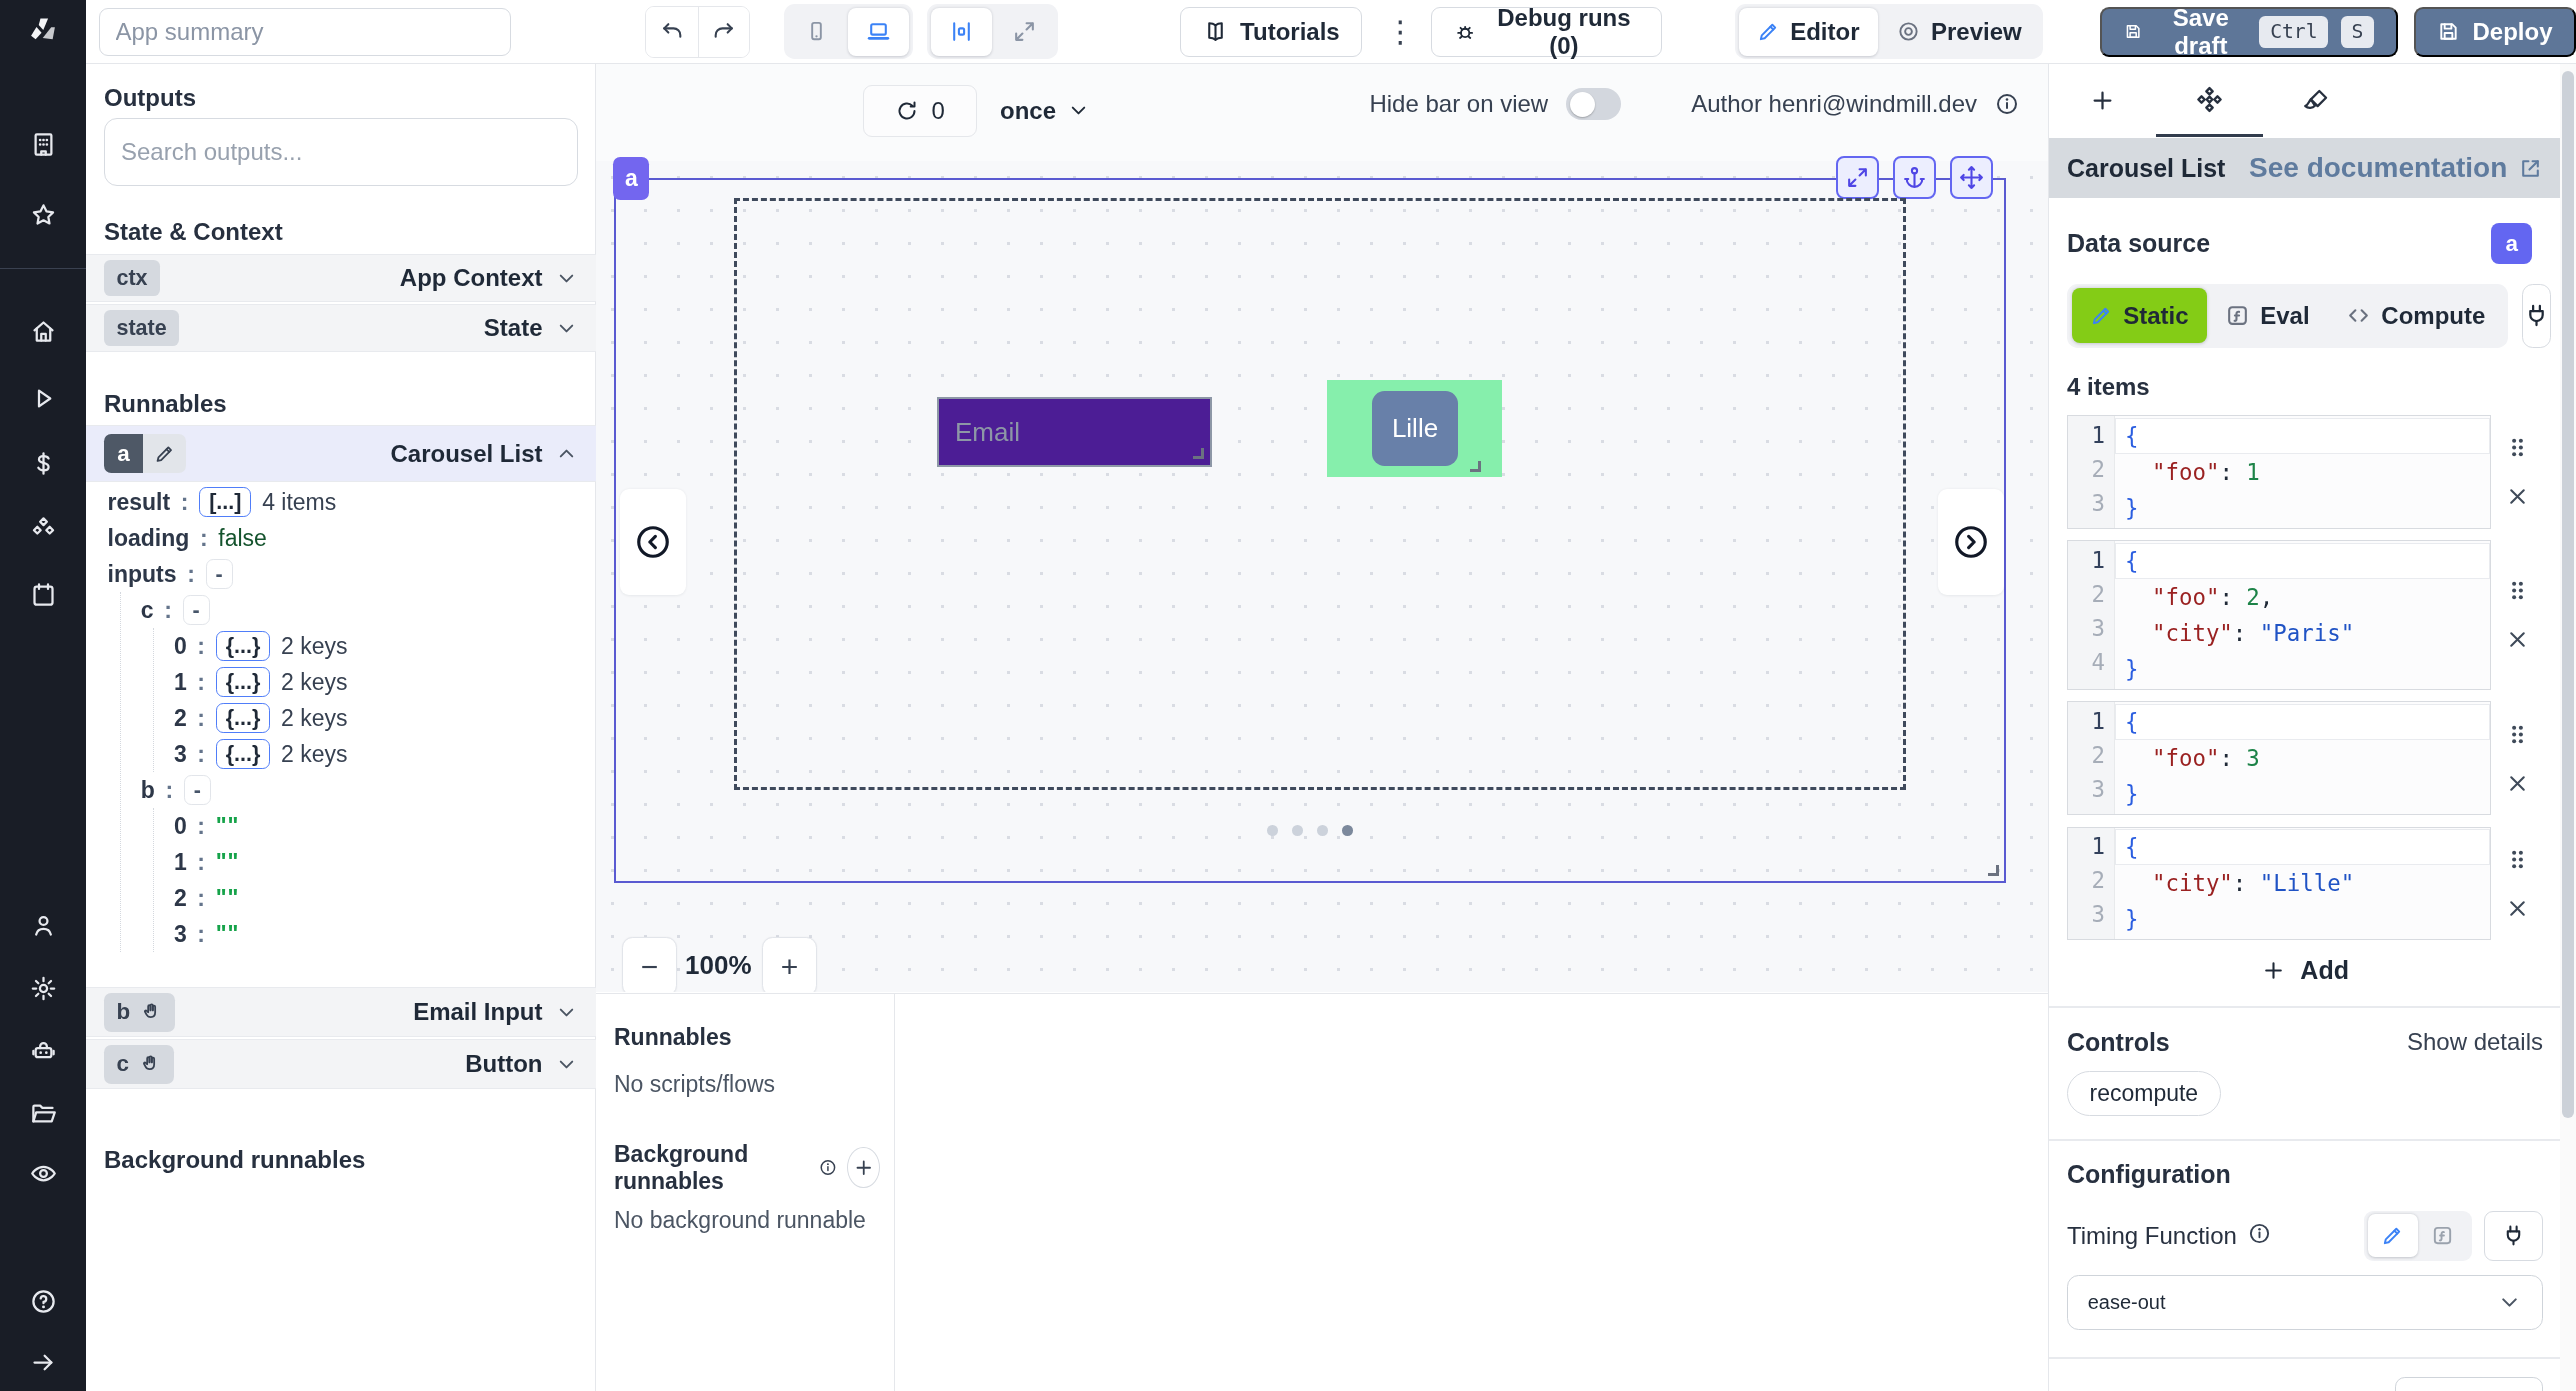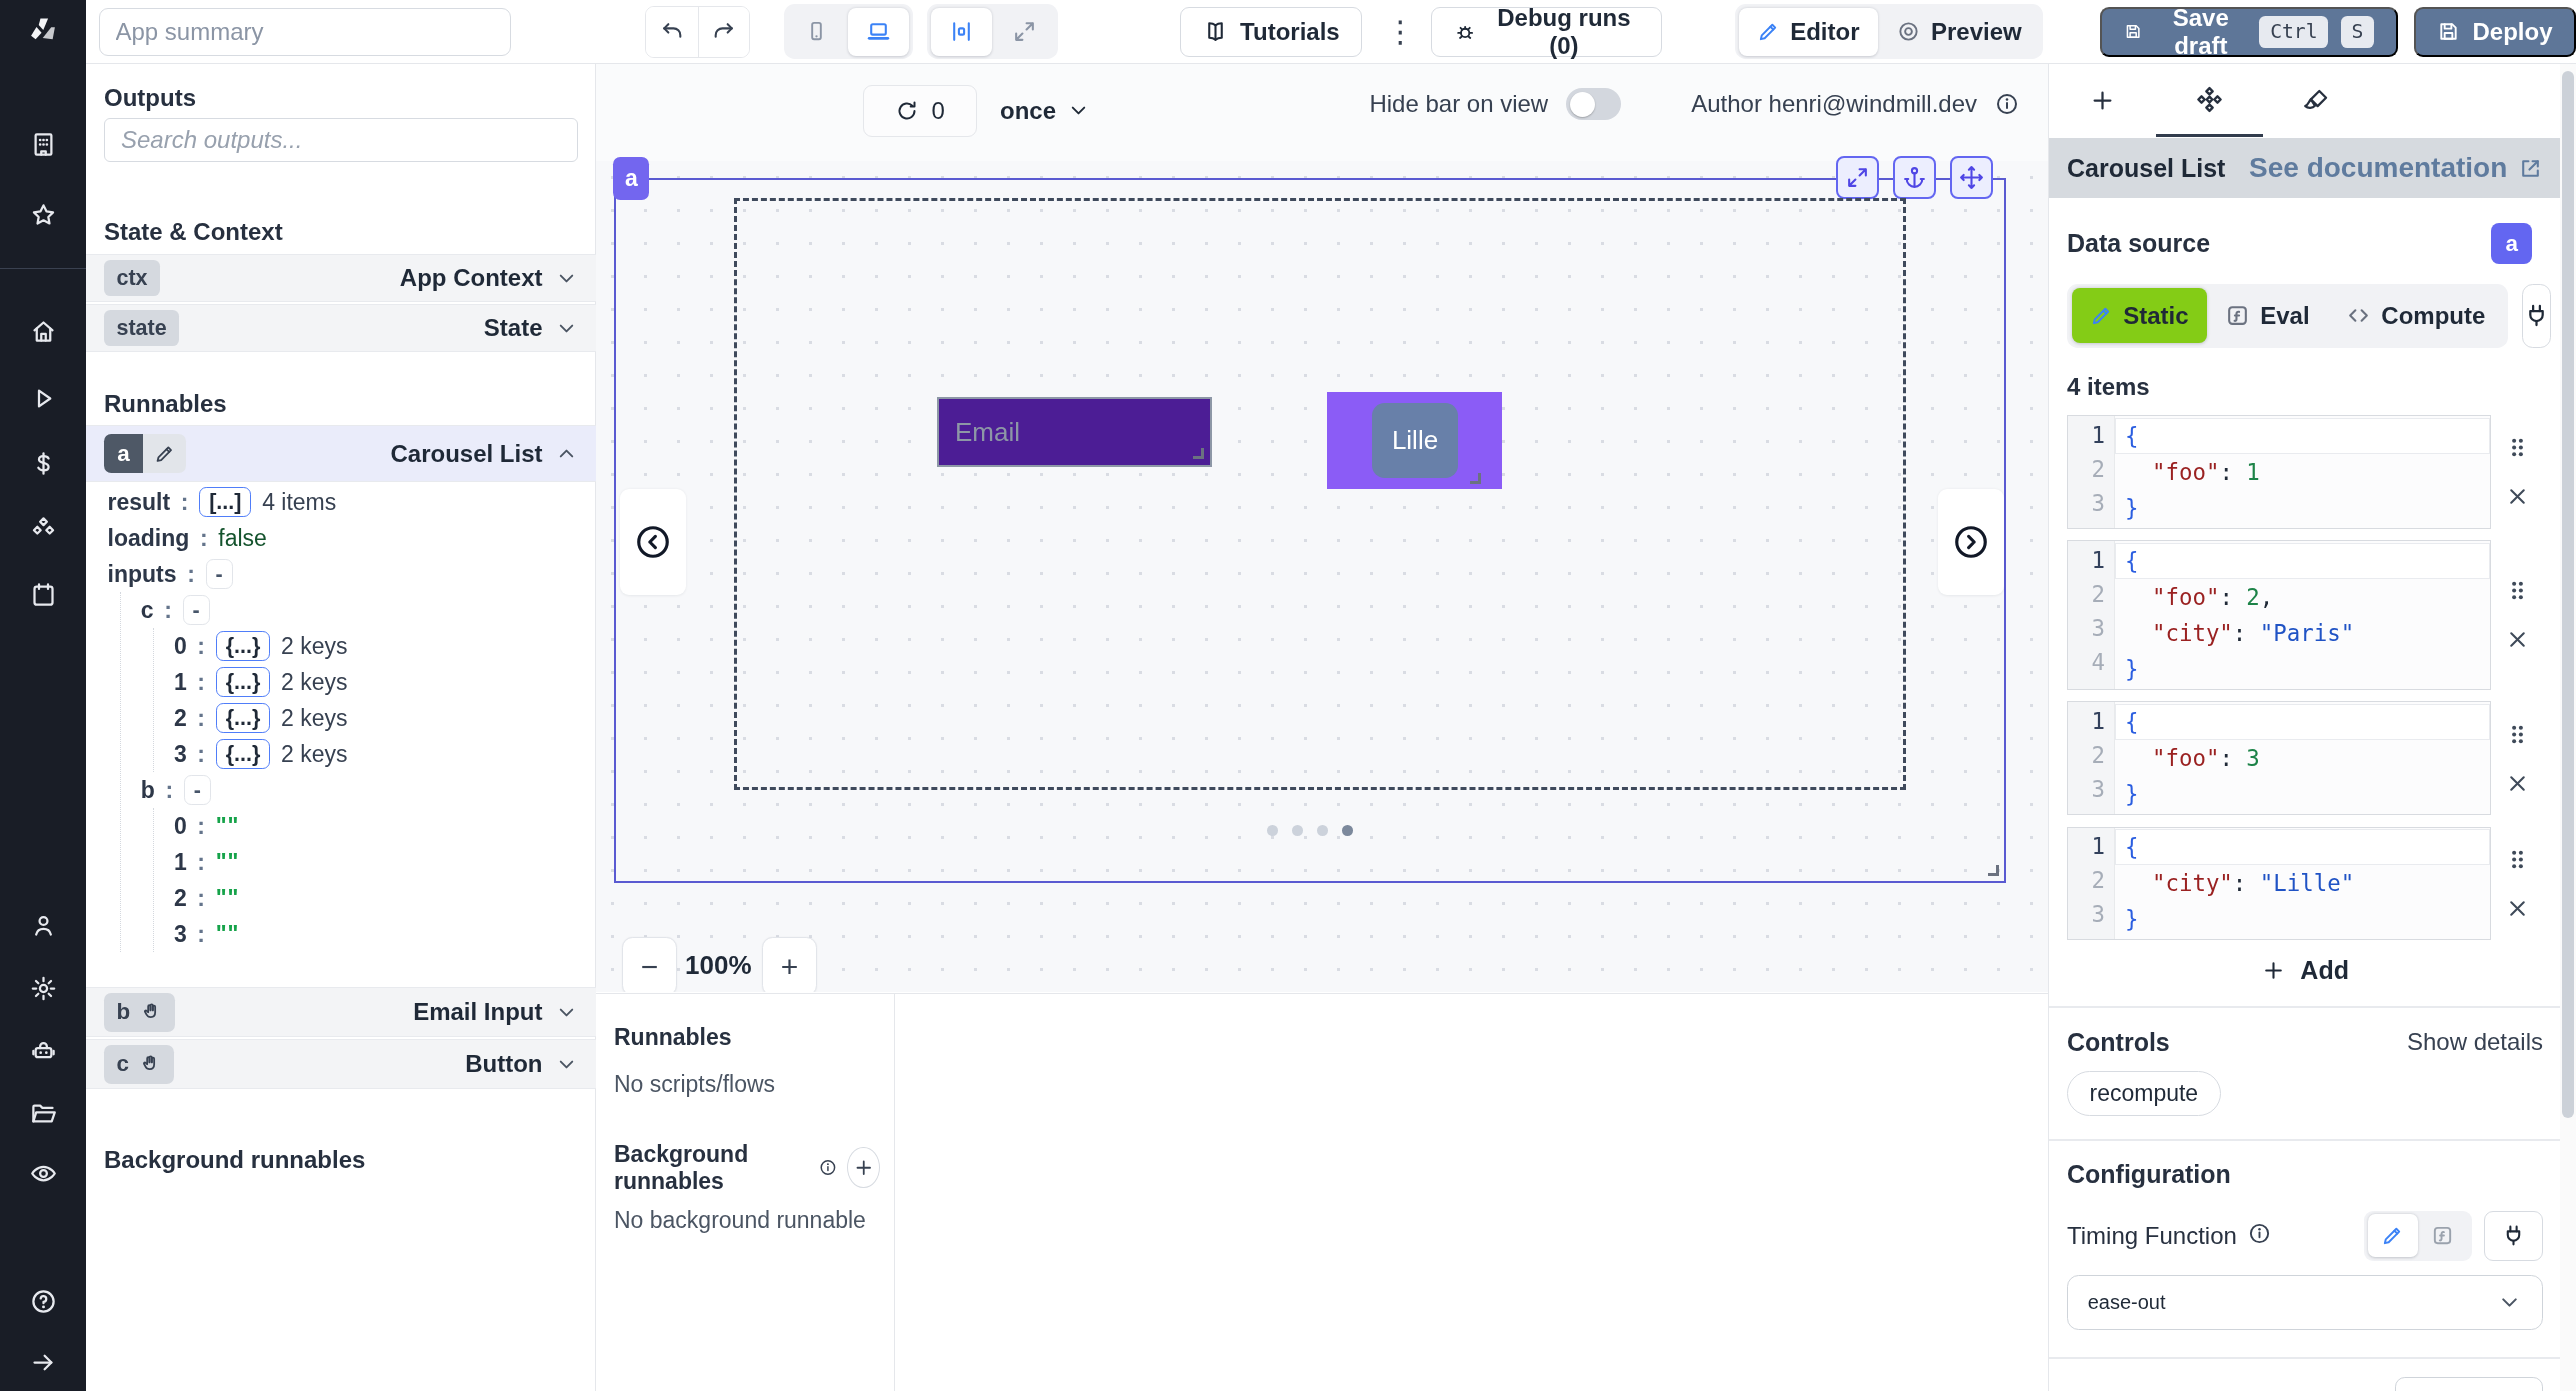--- a/index.html
+++ b/index.html
@@ -31,22 +31,22 @@
   .blue-btn { display:flex; align-items:center; gap:12.5px; height:50px; padding:0 21.5px; border-radius:9px;
     background:#5e7698; color:#fff; font-size:24px; font-weight:700; }
   .kbd { background:#e7eaf0; color:#374151; border-radius:6.3px; padding:4.5px 10.7px; font-size:19.7px;
     font-family:"DejaVu Sans Mono", monospace; font-weight:400; }
   .kebab { font-size:30px; color:#374151; margin:0 16px 0 23px; line-height:1; }
 
   
   .left-panel { position:absolute; left:86px; top:64px; width:510px; bottom:0; background:#fff;
     border-right:0.9px solid #e5e7eb; z-index:10; }
   .sec-title { position:absolute; left:18px; font-size:24px; font-weight:700; color:#27303f; }
-  .search-outputs { position:absolute; left:18px; top:54px; width:474px; height:44px; border:1.8px solid #d7dbe1;
-    border-radius:6px; padding:0 16px; font-size:24px; color:#475569; outline:none;font-style:italic; }
+  .search-outputs { position:absolute; left:18px; top:54px; width:474px; height:68px; border:1.8px solid #d7dbe1;
+    border-radius:13px; padding:0 16px; font-size:24px; color:#475569; outline:none; }
   .search-outputs::placeholder { color:#98a1ae; }
   .lp-row { position:absolute; left:0; width:510px; background:#f3f4f6; border-top:0.9px solid #e8eaee;
     border-bottom:0.9px solid #e8eaee; display:flex; align-items:center; padding:0 18px; }
   .lp-row .grow { flex:1; }
   .lp-badge { background:#d5d9df; color:#374151; font-size:21.5px; font-weight:700; border-radius:6.3px; padding:5.4px 12.5px; }
   .lp-type { font-size:24px; font-weight:700; color:#1f2937; margin-right:12.5px; }
   .chev { color:#4b5563; }
   .row-selected { background:#eaecfa !important; }
   .a-badge-dark { background:#4e5866; color:#fff; font-size:22.4px; font-weight:700; border-radius:7.2px 0 0 7.2px;
     width:39px; height:39px; display:flex; align-items:center; justify-content:center; }
@@ -85,21 +85,21 @@
   .frame { position:absolute; left:18px; top:114px; width:1392px; height:705px; border:2.7px solid #5a5ad1; }
   .frame-tag { position:absolute; left:-2.7px; top:-23px; width:36px; height:43px; background:#7366ef; color:#fff;
     border-radius:7.2px; display:flex; align-items:center; justify-content:center; font-size:23px; font-weight:700; }
   .frame-tools { position:absolute; right:10.7px; top:-24px; display:flex; gap:14.3px; }
   .ftool { width:43px; height:43px; background:#eceefe; border:2.2px solid #6366f1; border-radius:8px; color:#4f46e5;
     display:flex; align-items:center; justify-content:center; }
   .carousel-dashed { position:absolute; left:118px; top:18px; width:1172px; height:592px; border:3.6px dashed #3f4a5c; }
   .email-input { position:absolute; left:321px; top:217px; width:275px; height:70px; background:#4c1d95;
     border:2.2px solid #8d97a6; color:#8d97a6; font-size:26px; padding:0 16px; outline:none; }
   .email-input::placeholder { color:#8d97a6; }
-  .btn-cell { position:absolute; left:711px; top:212px; width:175px; height:97px; background:#8b5cf6; }
+  .btn-cell { position:absolute; left:711px; top:200px; width:175px; height:97px; background:#86efac; }
   .lille-btn { position:absolute; left:45px; top:10.7px; width:86px; height:75px; background:#6880a9; border:none;
     border-radius:12.5px; color:#fff; font-size:26px; font-family:"Liberation Sans",sans-serif; }
   .rz { position:absolute; width:10.7px; height:10.7px; border-right:3.1px solid #6b7280; border-bottom:3.1px solid #6b7280; }
   .nav-card { position:absolute; width:66px; height:106px; background:#fff; border-radius:9px;
     display:flex; align-items:center; justify-content:center; color:#111827; box-shadow:0 0.9px 2.7px rgba(15,23,42,.07); }
   .dots { position:absolute; left:0; right:0; bottom:45px; display:flex; justify-content:center; gap:14.3px; }
   .dots .d { width:10.7px; height:10.7px; border-radius:50%; background:#ccd2db; }
   .dots .d.active { background:#7c899c; }
   .zoom-btn { position:absolute; width:55px; height:59px; background:#fff; border:0.9px solid #e2e5ea; border-radius:10.7px;
     font-size:30px; color:#374151; display:flex; align-items:center; justify-content:center;

